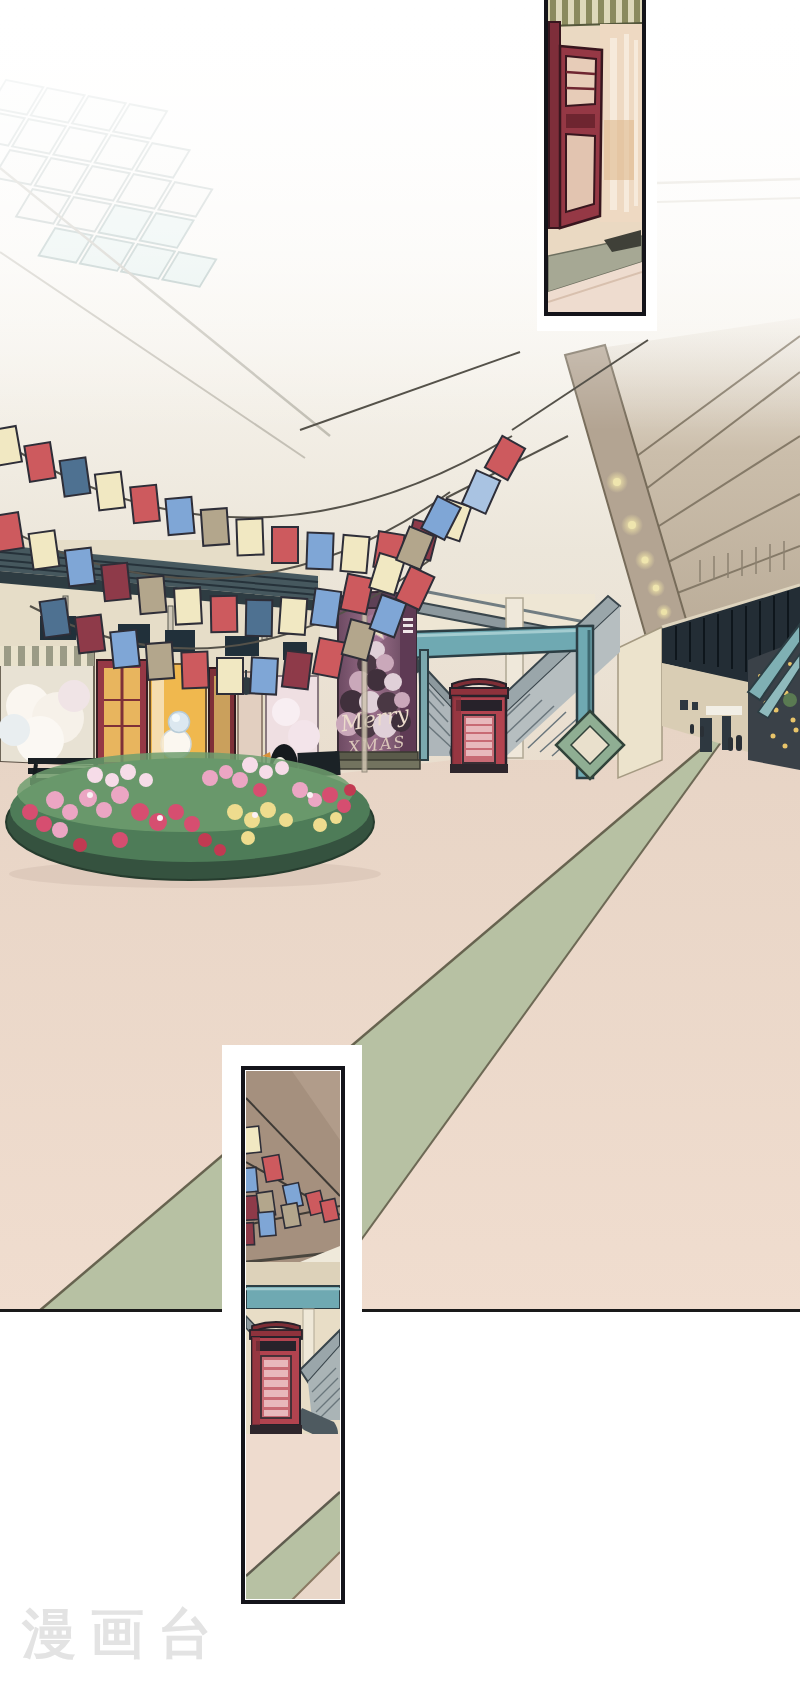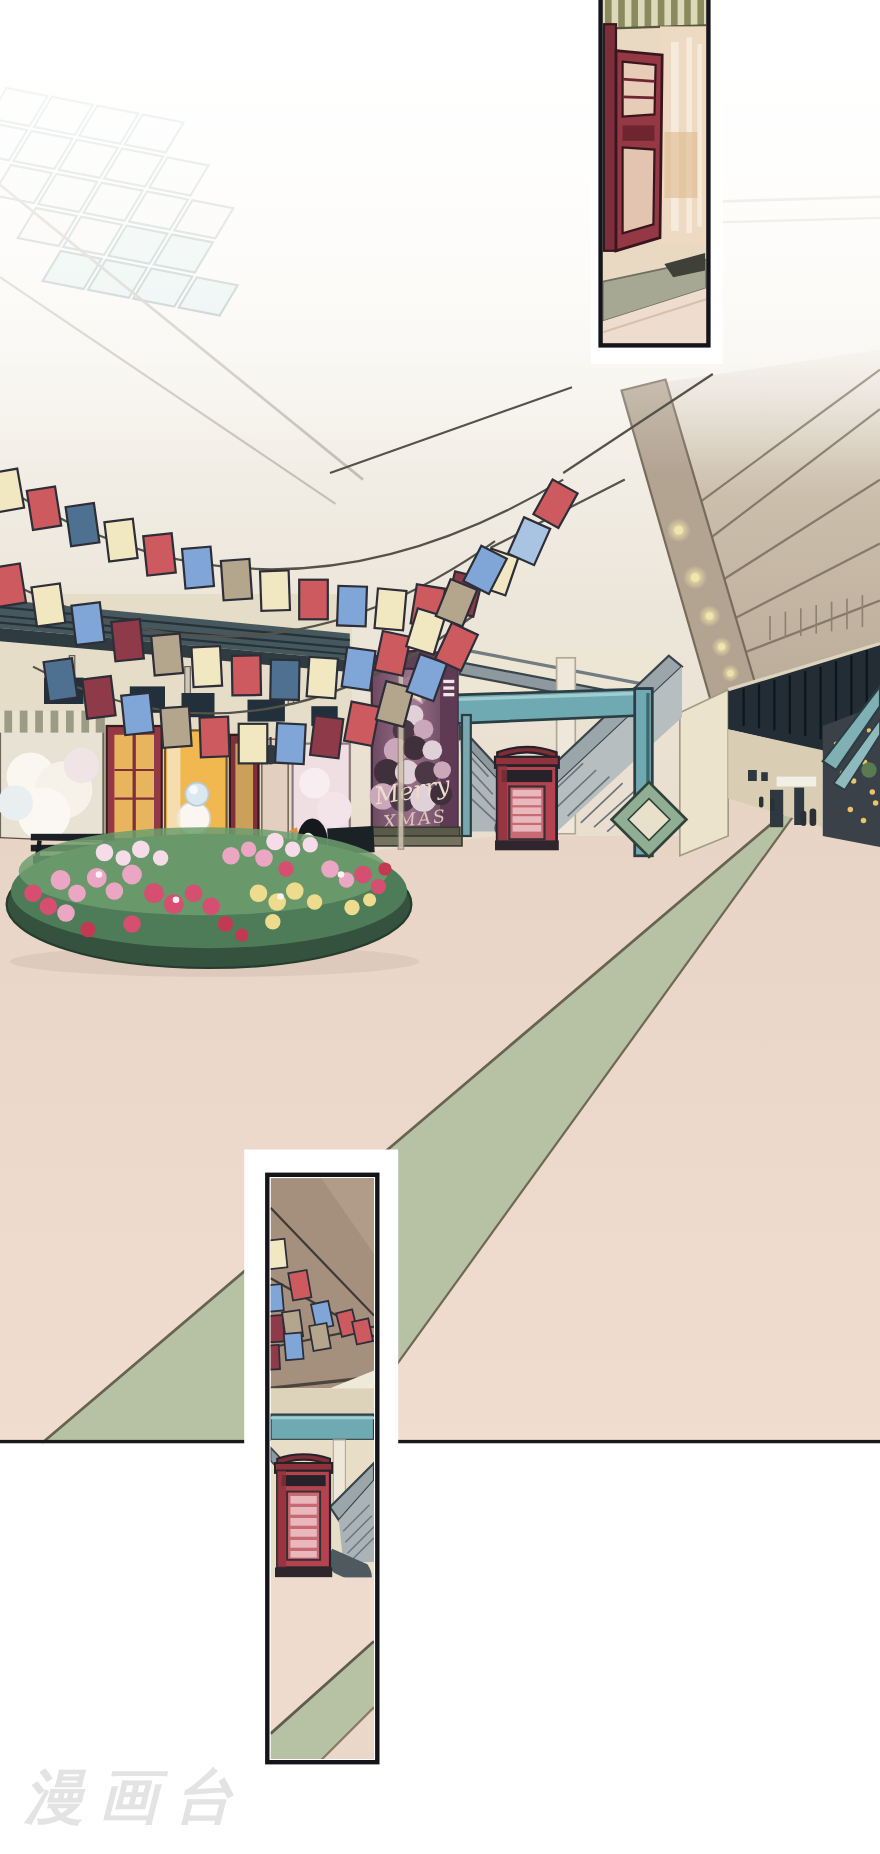--- a/index.html
+++ b/index.html
@@ -10,21 +10,21 @@
   .fc{fill:var(--flag_cream)} .fr{fill:var(--flag_red)} .fb{fill:var(--flag_blue)}
   .fl{fill:var(--flag_lightblue)} .fs{fill:var(--flag_slate)} .fm{fill:var(--flag_maroon)}
   .ft{fill:var(--flag_tan)}
   .flag{stroke:#2e2e38;stroke-width:2;}
   .flag-sm{stroke:#2e2e38;stroke-width:1.6;}
   .carpet{fill:var(--carpet_green)}
   .booth-body{fill:var(--booth_red)}
   .beam-teal{fill:var(--beam_teal)}
   .foliage{fill:var(--foliage_green)}
   .watermark{position:absolute;left:22px;top:1598px;font-size:54px;font-weight:bold;
-             letter-spacing:14px;color:var(--watermark_gray);user-select:none;font-style:italic;}
+             letter-spacing:14px;color:var(--watermark_gray);user-select:none;}
   .inset-white{fill:#ffffff;}
   .frame-line{stroke:var(--frame_line);stroke-width:4;fill:none;}
 </style>
 </head>
 <body>
 
 <div class="page">
 
 <svg width="800" height="1685" viewBox="0 0 800 1685">
   <defs>

